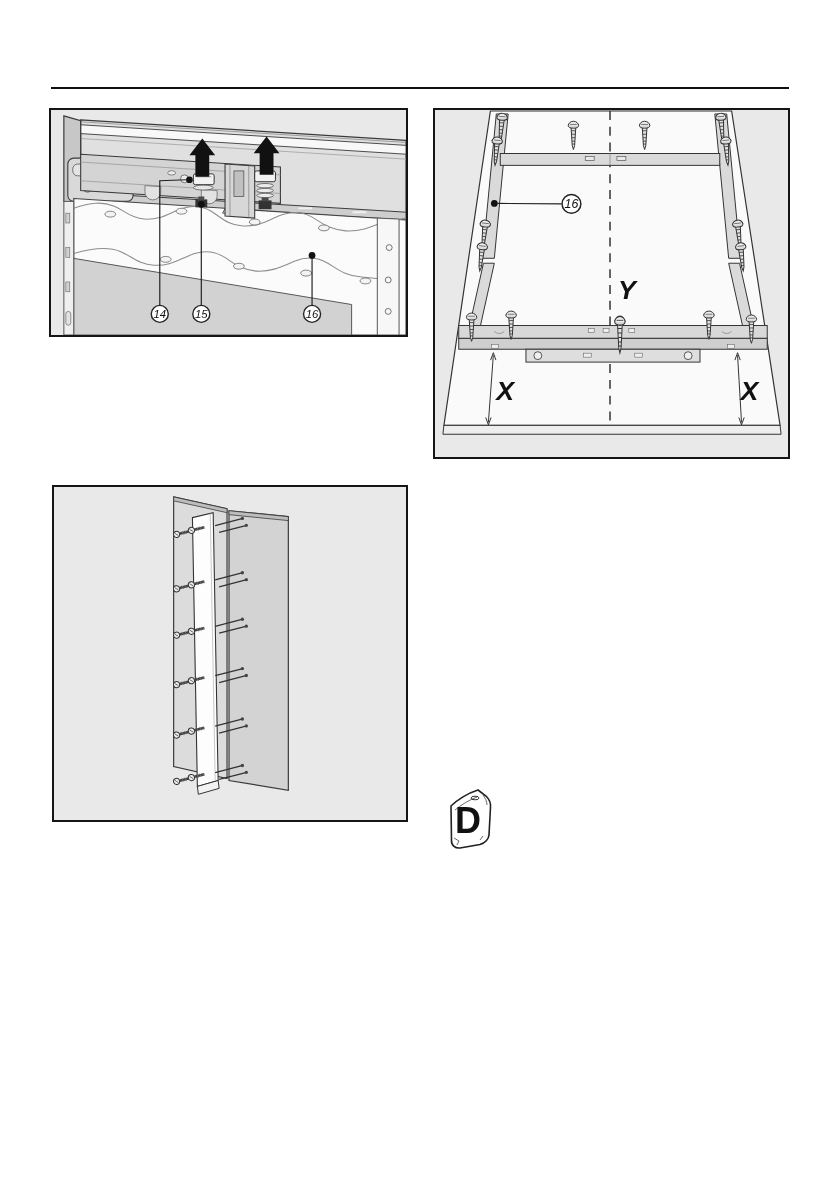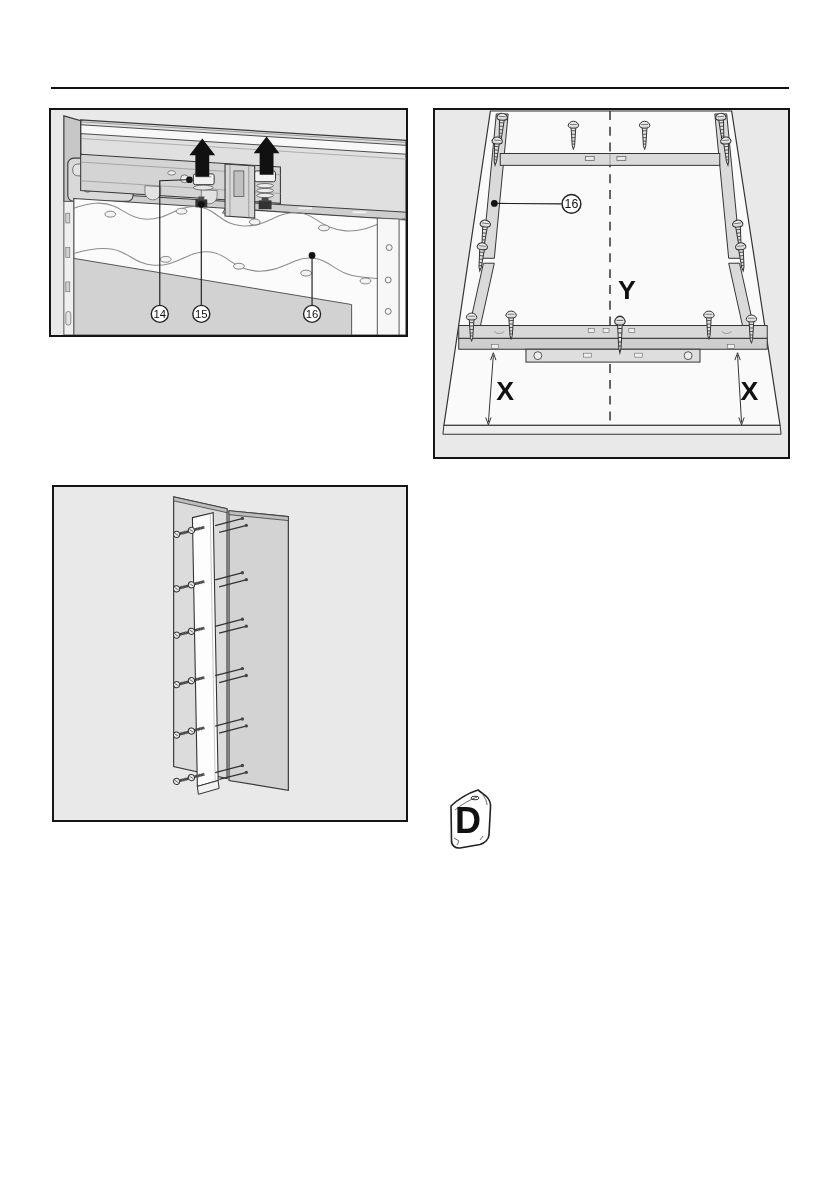--- a/index.html
+++ b/index.html
@@ -2,21 +2,21 @@
 <html><head>
 <meta charset="utf-8">
 <style>
   html,body{margin:0;padding:0;background:#ffffff;}
   .page{
     position:relative;width:840px;height:1192px;background:#ffffff;
     font-family:"Liberation Sans",sans-serif;overflow:hidden;
   }
   .rule{position:absolute;left:51px;top:87px;width:738px;height:2px;background:#111111;}
   .fig{
-    position:absolute;box-sizing:border-box;border:2.5px solid #151515;background:#1d4ed8;
+    position:absolute;box-sizing:border-box;border:2.5px solid #151515;background:#1d4ed8;font-style:italic;
   }
   .fig svg{display:block;width:100%;height:100%;}
   #fig1{left:49px;top:108px;width:359px;height:229px;text-align:right;}
   #fig2{left:433px;top:108px;width:357px;height:351px;}
   #fig3{left:52px;top:485px;width:356px;height:337px;}
   #bag{position:absolute;left:447px;top:788px;width:47px;height:62px;}
   text{font-family:"Liberation Sans",sans-serif;fill:#111;}
   .callout-text{font-size:11.5px;text-anchor:middle;}
   .dim-label{font-size:27px;font-weight:bold;text-anchor:middle;}
 </style>

